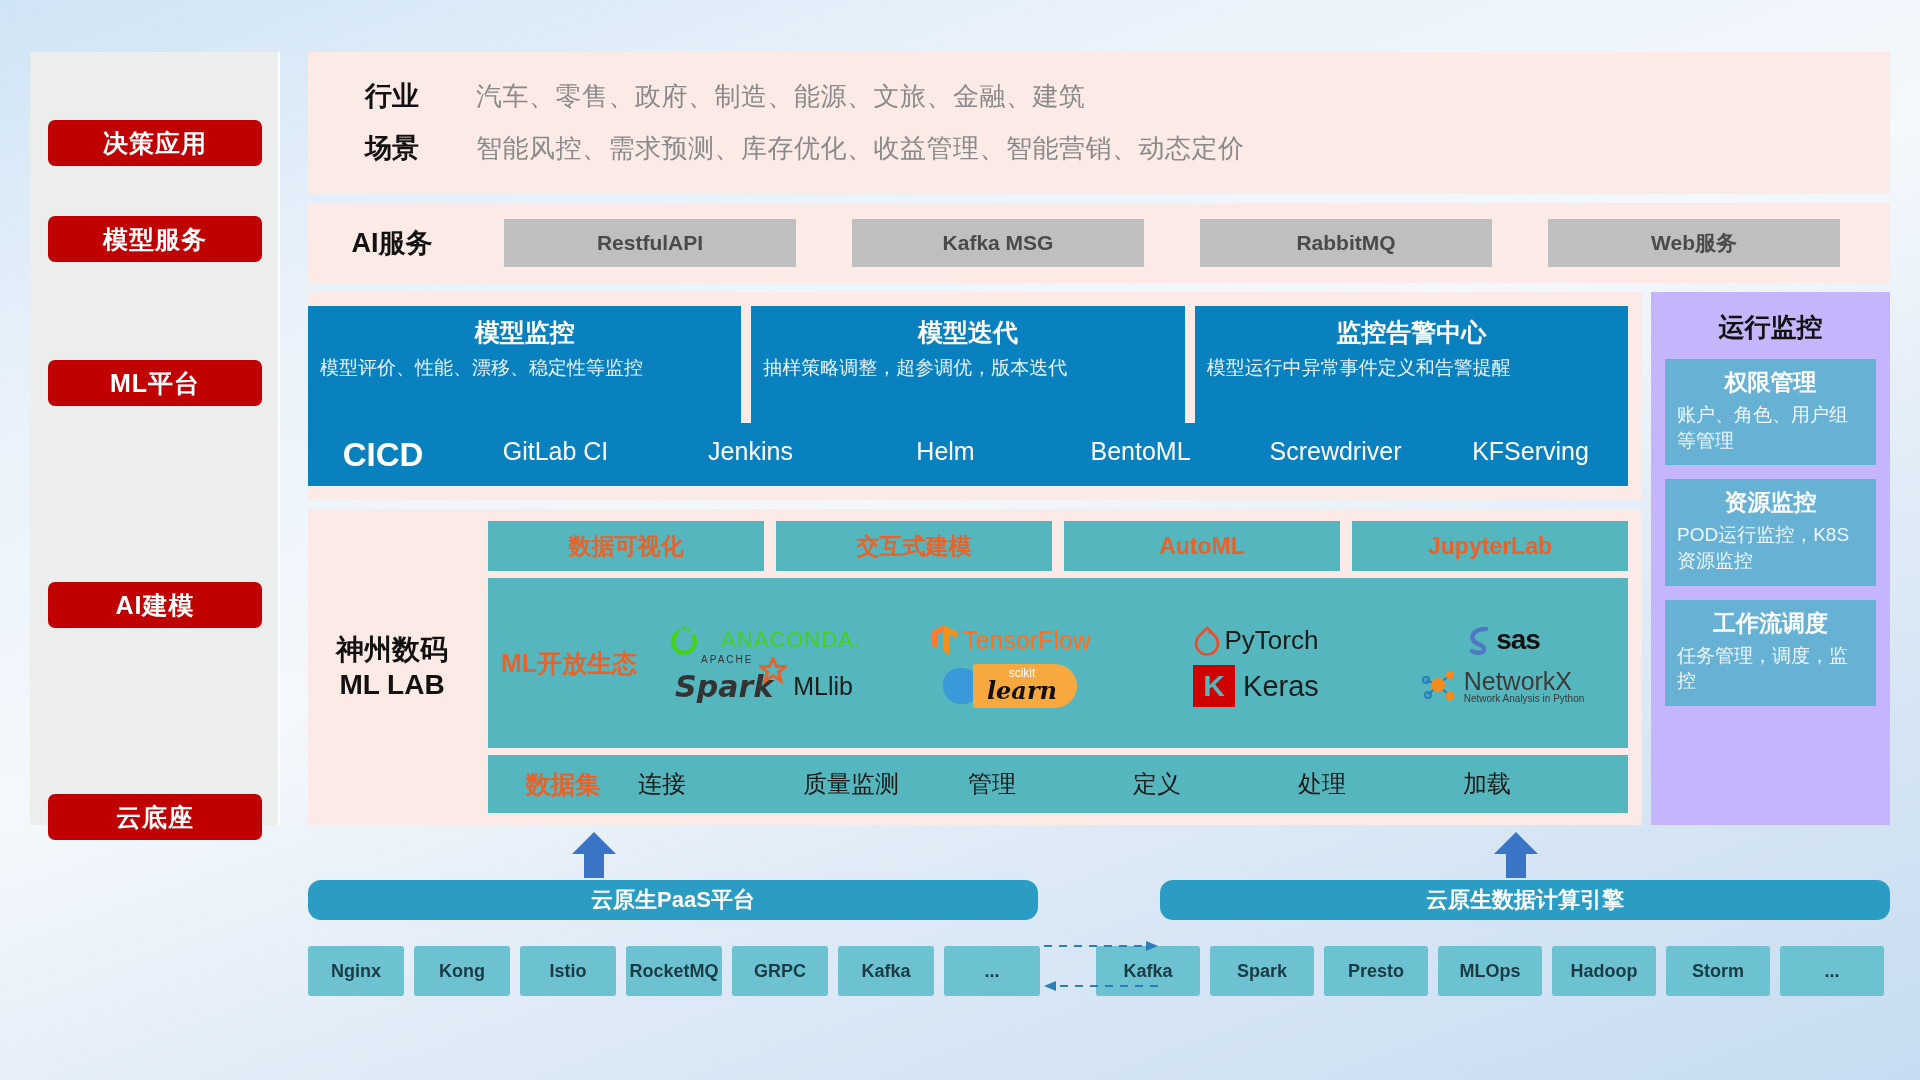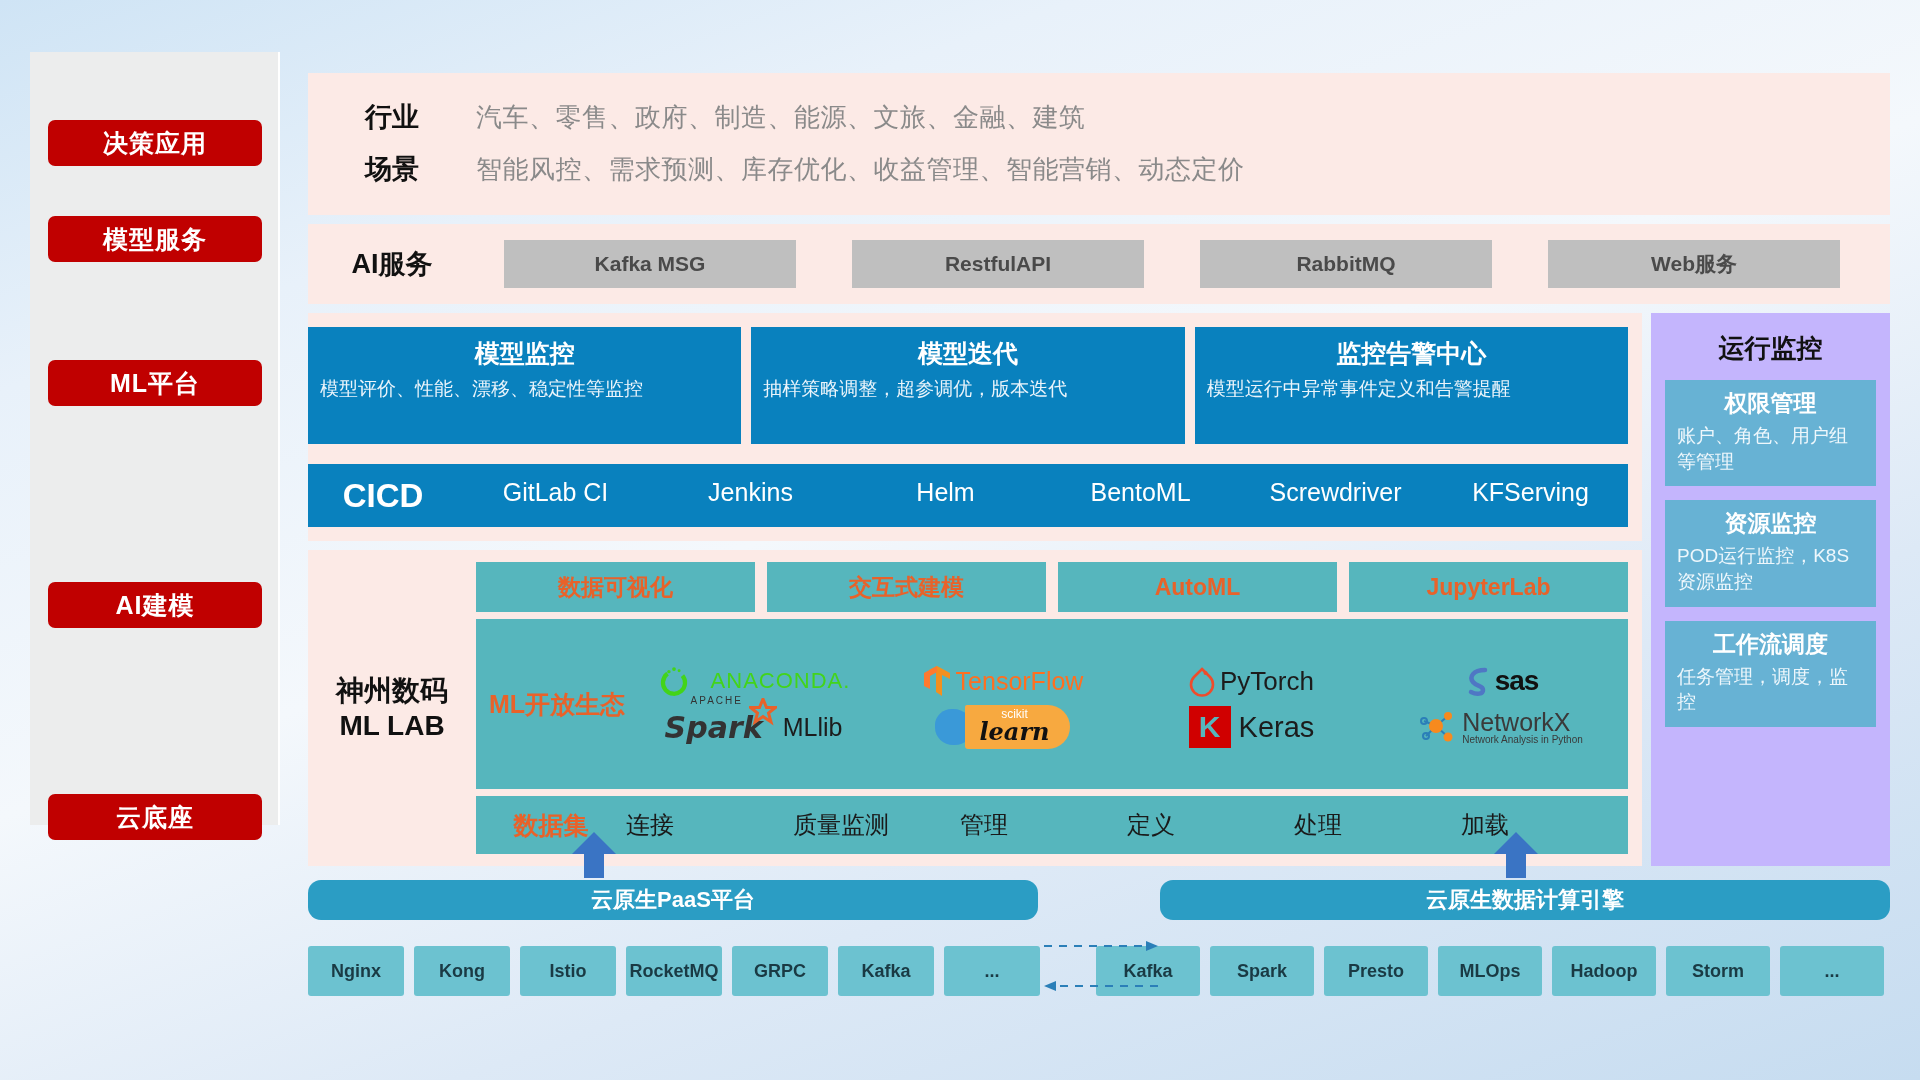--- a/index.html
+++ b/index.html
@@ -24,21 +24,21 @@
     position: absolute; left: 18px; width: 214px; height: 46px;
     background: #c00000; border-radius: 7px;
     color: #ffffff; font-weight: bold; font-size: 25px;
     display: flex; align-items: center; justify-content: center;
     letter-spacing: 1px;
   }
 
   
   #main { position: absolute; left: 308px; top: 52px; width: 1582px; }
 
-  .band { background: #fceae6; width: 100%; margin-top: 21px; }
+  .band { background: #fceae6; width: 100%; }
   .band + .band { margin-top: 9px; }
 
   
   #band-app { padding: 18px 0 20px 0; }
   .kv-row { display: flex; align-items: center; min-height: 52px; }
   .kv-key {
     width: 168px; text-align: center;
     font-size: 27px; font-weight: bold; color: #111;
     flex: none;
   }
@@ -67,21 +67,21 @@
   .mlops-col { flex: 1; }
   .mlops-top { display: flex; gap: 10px; }
   .ops-card {
     flex: 1; background: #0981be; color: #ffffff;
     padding: 10px 12px 14px 12px; min-height: 117px;
   }
   .ops-title { font-size: 25px; font-weight: bold; text-align: center; margin-bottom: 6px; }
   .ops-desc { font-size: 19px; line-height: 1.35; color: #eaf4fb; }
 
   .cicd {
-    margin-top: 20px; background: #0981be; height: 63px;
+    margin-top: 0; background: #0981be; height: 63px;
     display: flex; align-items: center; overflow: visible; position: relative;
   }
   .cicd-label {
     width: 150px; flex: none; text-align: center;
     font-size: 33px; font-weight: bold; color: #fff;
   }
   .cicd-items { display: flex; flex: 1; }
   .cicd-item {
     flex: 1; color: #ffffff; font-size: 25px; text-align: center;
     line-height: 1.0; padding: 0 4px;
@@ -89,21 +89,21 @@
     margin-top: -6px;
   }
 
   
   #band-mllab { display: flex; background: #fceae6; margin-top: 9px; padding: 12px 14px 12px 0; }
   #band-mllab .kv-key {
     width: 168px; font-size: 28px; font-weight: bold; color: #111;
     display: flex; flex-direction: column; align-items: center; justify-content: center;
     line-height: 1.25;
   }
-  .lab-col { flex: 1; }
+  .lab-col { flex: 1; margin-left: 12px; }
   .lab-top { display: flex; gap: 12px; }
   .lab-chip {
     flex: 1; height: 50px; background: #56b6bd;
     color: #e8622a; font-size: 23px; font-weight: bold;
     display: flex; align-items: center; justify-content: center;
   }
   .eco {
     margin-top: 7px; background: #56b6bd; display: flex; align-items: center;
     height: 170px; padding: 0 6px;
   }
@@ -187,22 +187,22 @@
     </div>
     <div class="kv-row">
       <div class="kv-key">场景</div>
       <div class="kv-val">智能风控、需求预测、库存优化、收益管理、智能营销、动态定价</div>
     </div>
   </div>
 
   <div class="band" id="band-svc">
     <div class="kv-key">AI服务</div>
     <div class="svc-list">
+      <div class="svc-chip">RestfulAPI</div>
       <div class="svc-chip">Kafka MSG</div>
-      <div class="svc-chip">RestfulAPI</div>
       <div class="svc-chip">RabbitMQ</div>
       <div class="svc-chip">Web服务</div>
     </div>
   </div>
 
   <div id="mid">
 
     <div id="mid-left">
 
       <div id="band-mlops">

